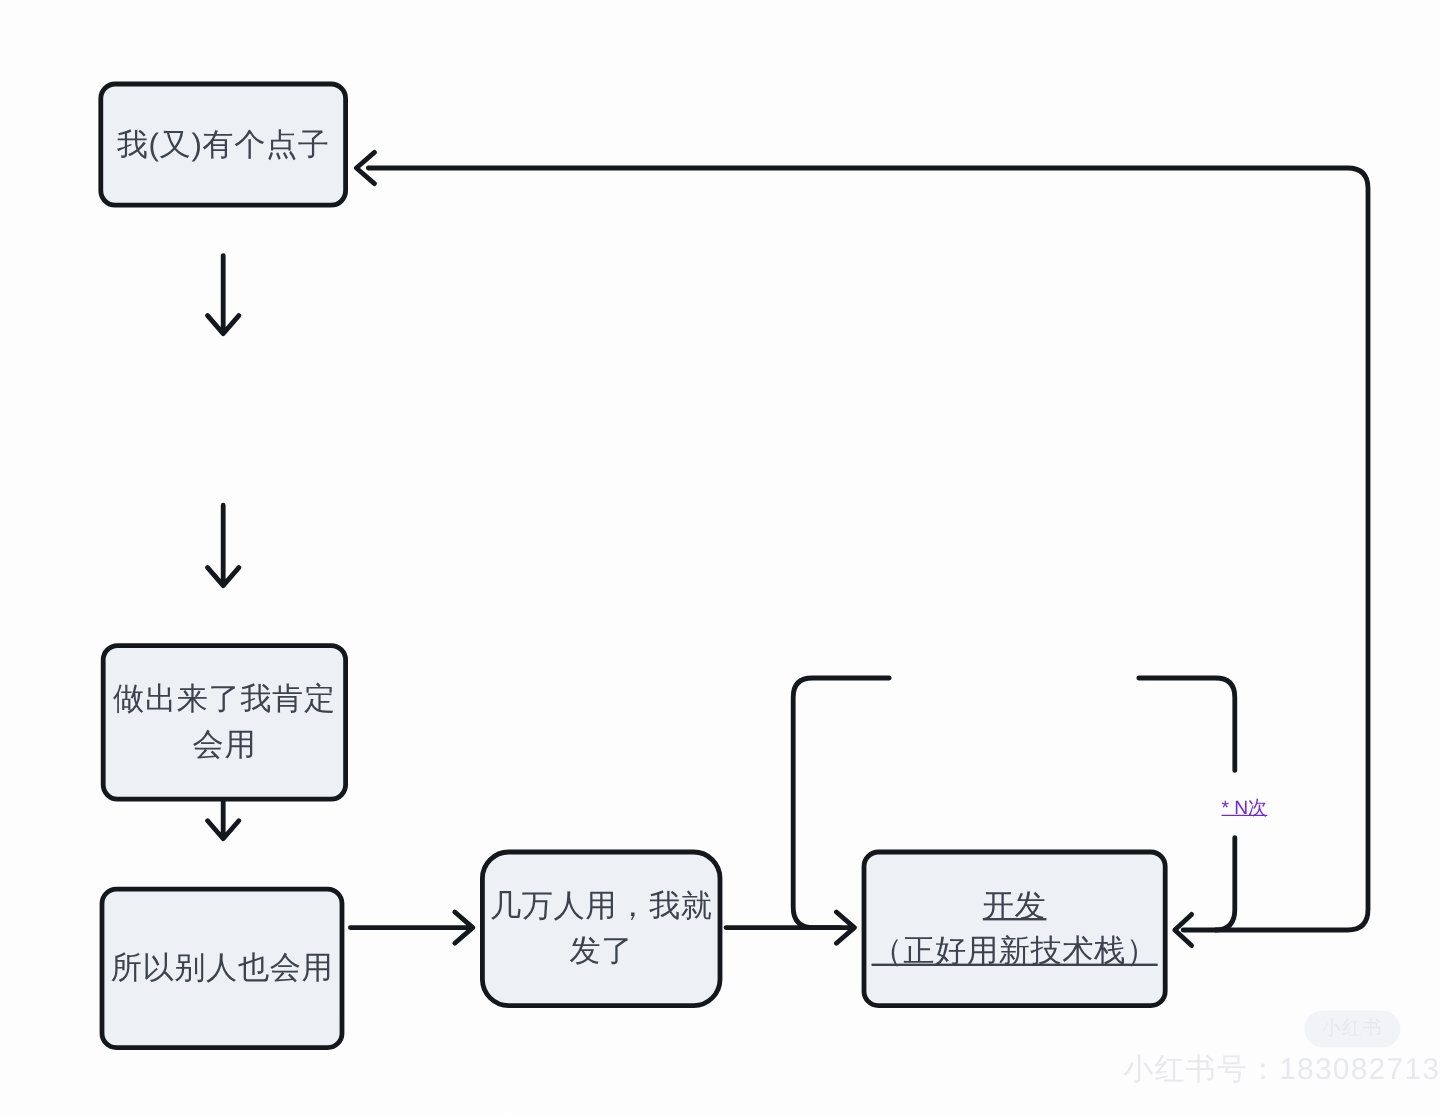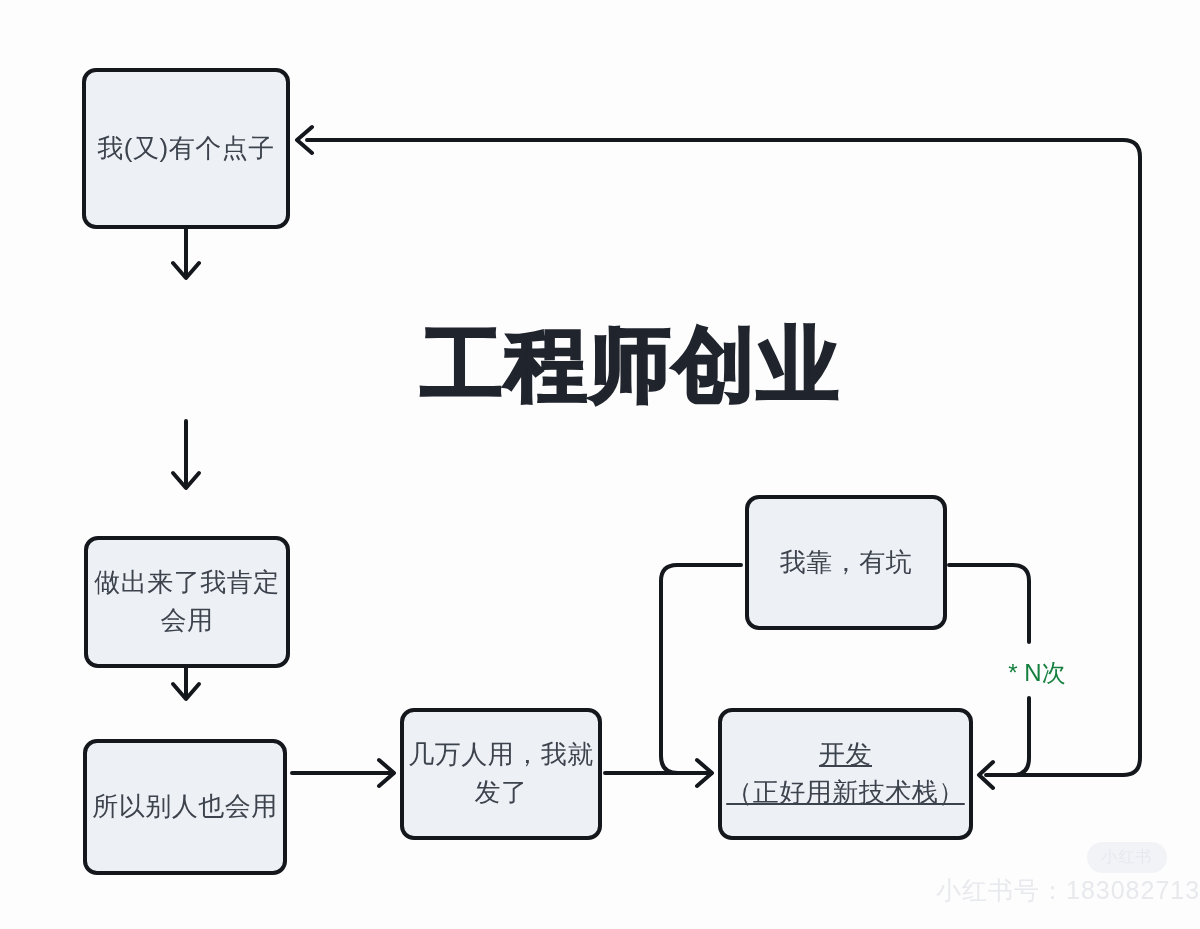--- a/index.html
+++ b/index.html
@@ -33,48 +33,49 @@
     align-items: center;
     justify-content: center;
     text-align: center;
     font-size: 26px;
     line-height: 1.45;
     color: #3d434d;
     font-weight: 500;
     white-space: pre-line;
     letter-spacing: 0.5px;
   }
-  .n1 { left: 82px;  top: 68px;  width: 208px; height: 161px; }
+  .n1 { left: 82px;  top: 68px;  width: 208px; height: 105px; }
   .n2 { left: 84px;  top: 286px; width: 206px; height: 130px; }
   .n3 { left: 84px;  top: 496px; width: 206px; height: 132px; margin-top: 40px; }
   .n4 { left: 83px;  top: 707px; width: 204px; height: 136px; margin-top: 32px; }
-  .n5 { left: 400px; top: 708px; width: 202px; height: 132px; }
+  .n5 { left: 400px; top: 708px; width: 202px; height: 132px; border-radius: 24px; }
   .n6 { left: 745px; top: 495px; width: 202px; height: 135px; }
   .n7 { left: 718px; top: 708px; width: 255px; height: 132px; text-decoration: underline; }
   .title {
     position: absolute;
     left: 410px; top: 308px;
     width: 442px; height: 116px;
     display: flex; align-items: center; justify-content: center;
     font-size: 82px;
     font-weight: 900;
     color: #20242c;
     -webkit-text-stroke: 2.5px #20242c;
     letter-spacing: 2px;
     white-space: nowrap;
   }
   .loop-label {
     position: absolute;
     left: 993px; top: 655px;
     width: 88px; height: 36px;
     display: flex; align-items: center; justify-content: center;
-    font-size: 24px;
-    color: #15803d;
+    font-size: 16px;
+    color: #6d28d9;
     background: transparent;
     white-space: nowrap;
+    text-decoration: underline;
   }
   .wm-badge {
     position: absolute;
     left: 1087px; top: 842px;
     width: 80px; height: 31px;
     border-radius: 16px;
     background: #f2f3f6;
     color: #e6e8ee;
     display: flex; align-items: center; justify-content: center;
     font-size: 16px;
@@ -116,24 +117,22 @@
 
     <path d="M993,762 L979,775 L993,788"></path>
   </svg>
 
   <div class="node n1">我(又)有个点子</div>
   <div class="node n3">做出来了我肯定
 会用</div>
   <div class="node n4">所以别人也会用</div>
   <div class="node n5">几万人用，我就
 发了</div>
-  <div class="node n6">我靠，有坑</div>
   <div class="node n7">开发
 （正好用新技术栈）</div>
 
-  <div class="title">工程师创业</div>
 
   <div class="loop-label">* N次</div>
 
   <div class="wm-badge">小红书</div>
   <div class="wm-text">小红书号：183082713</div>
 
 </div>
 
 </body></html>

